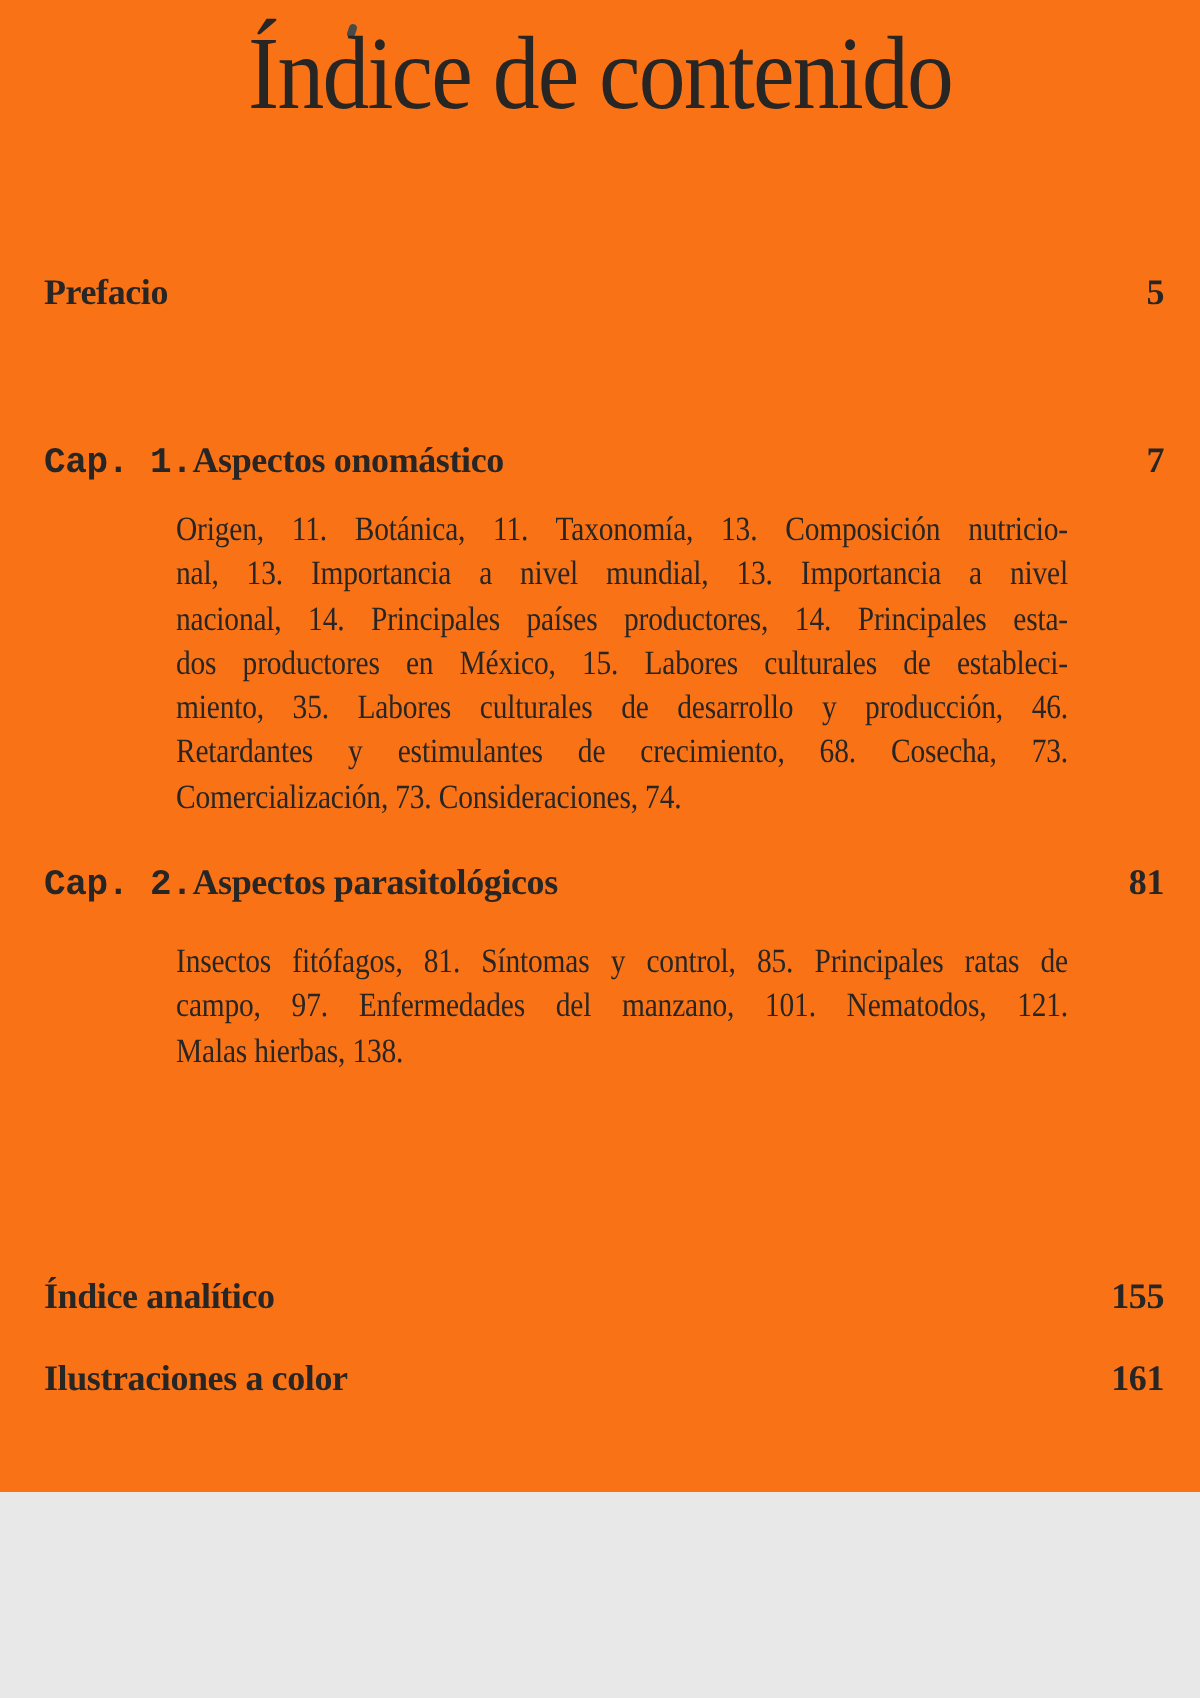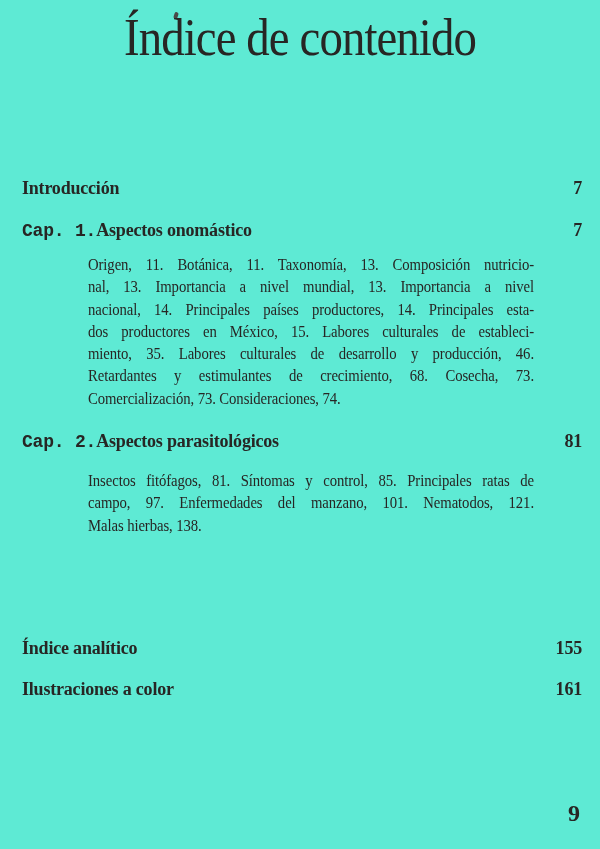--- a/index.html
+++ b/index.html
@@ -3,23 +3,23 @@
 <meta charset="utf-8">
 <style>
   html, body {
     margin: 0;
     padding: 0;
     background: #e8e8e8;
   }
   .page {
     position: relative;
     width: 600px;
-    height: 849px;
+    height: 746px;
     margin: 0 auto;
-    background: #5eead4;
+    background: #f97316;
     color: #272624;
     font-family: "Liberation Serif", "DejaVu Serif", serif;
     overflow: hidden;
   }
   .scan-speck {
     position: absolute;
     left: 174px;
     top: 12px;
     width: 4px;
     height: 7px;
@@ -96,25 +96,25 @@
 </style>
 </head>
 <body>
 
 <div class="page">
 
   <div class="scan-speck"></div>
 
   <h1 class="page-title">Índice de contenido</h1>
 
+  <div class="entry" style="top:134px">
+    <span class="entry-label">Prefacio</span>
+    <span class="entry-page">5</span>
+  </div>
 
-  <div class="entry" style="top:176px">
-    <span class="entry-label">Introducción</span>
-    <span class="entry-page">7</span>
-  </div>
 
   <div class="entry" style="top:218px">
     <span class="entry-prefix">Cap. 1.</span>
     <span class="entry-label">Aspectos onomástico</span>
     <span class="entry-page">7</span>
   </div>
 
   <div class="summary" style="top:254px">
     <div class="jline">Origen, 11. Botánica, 11. Taxonomía, 13. Composición nutricio-</div>
     <div class="jline">nal, 13. Importancia a nivel mundial, 13. Importancia a nivel</div>

